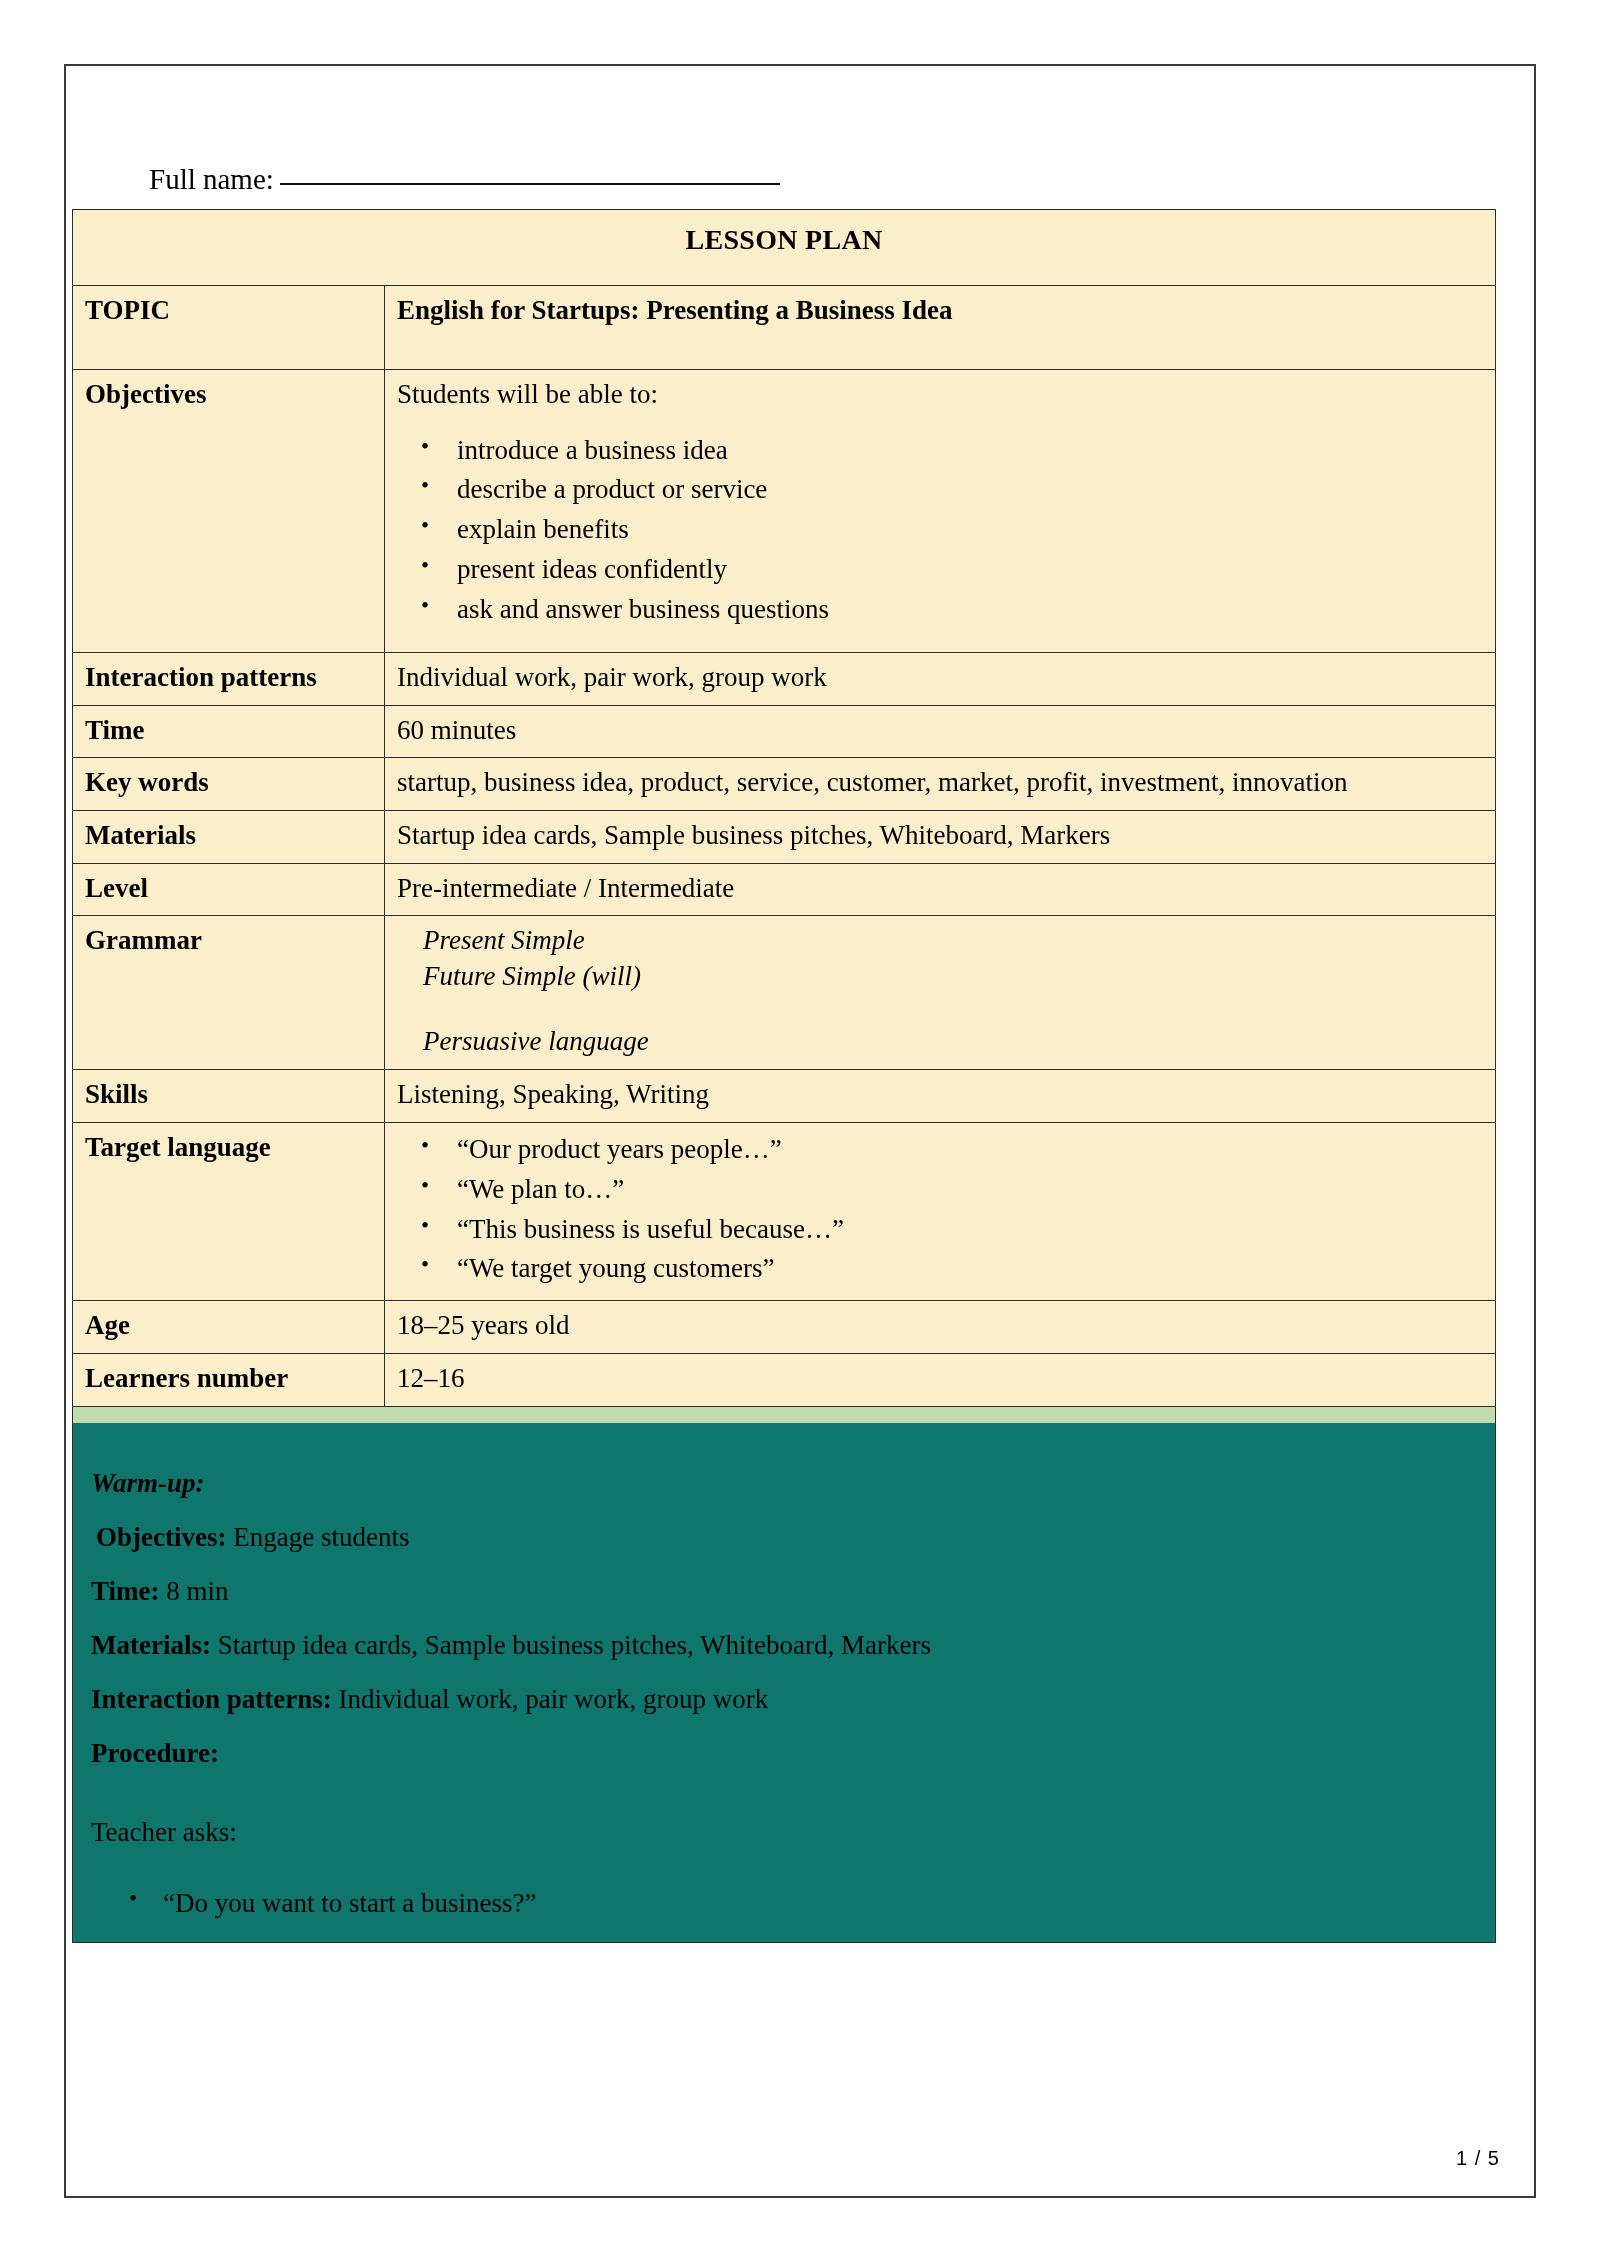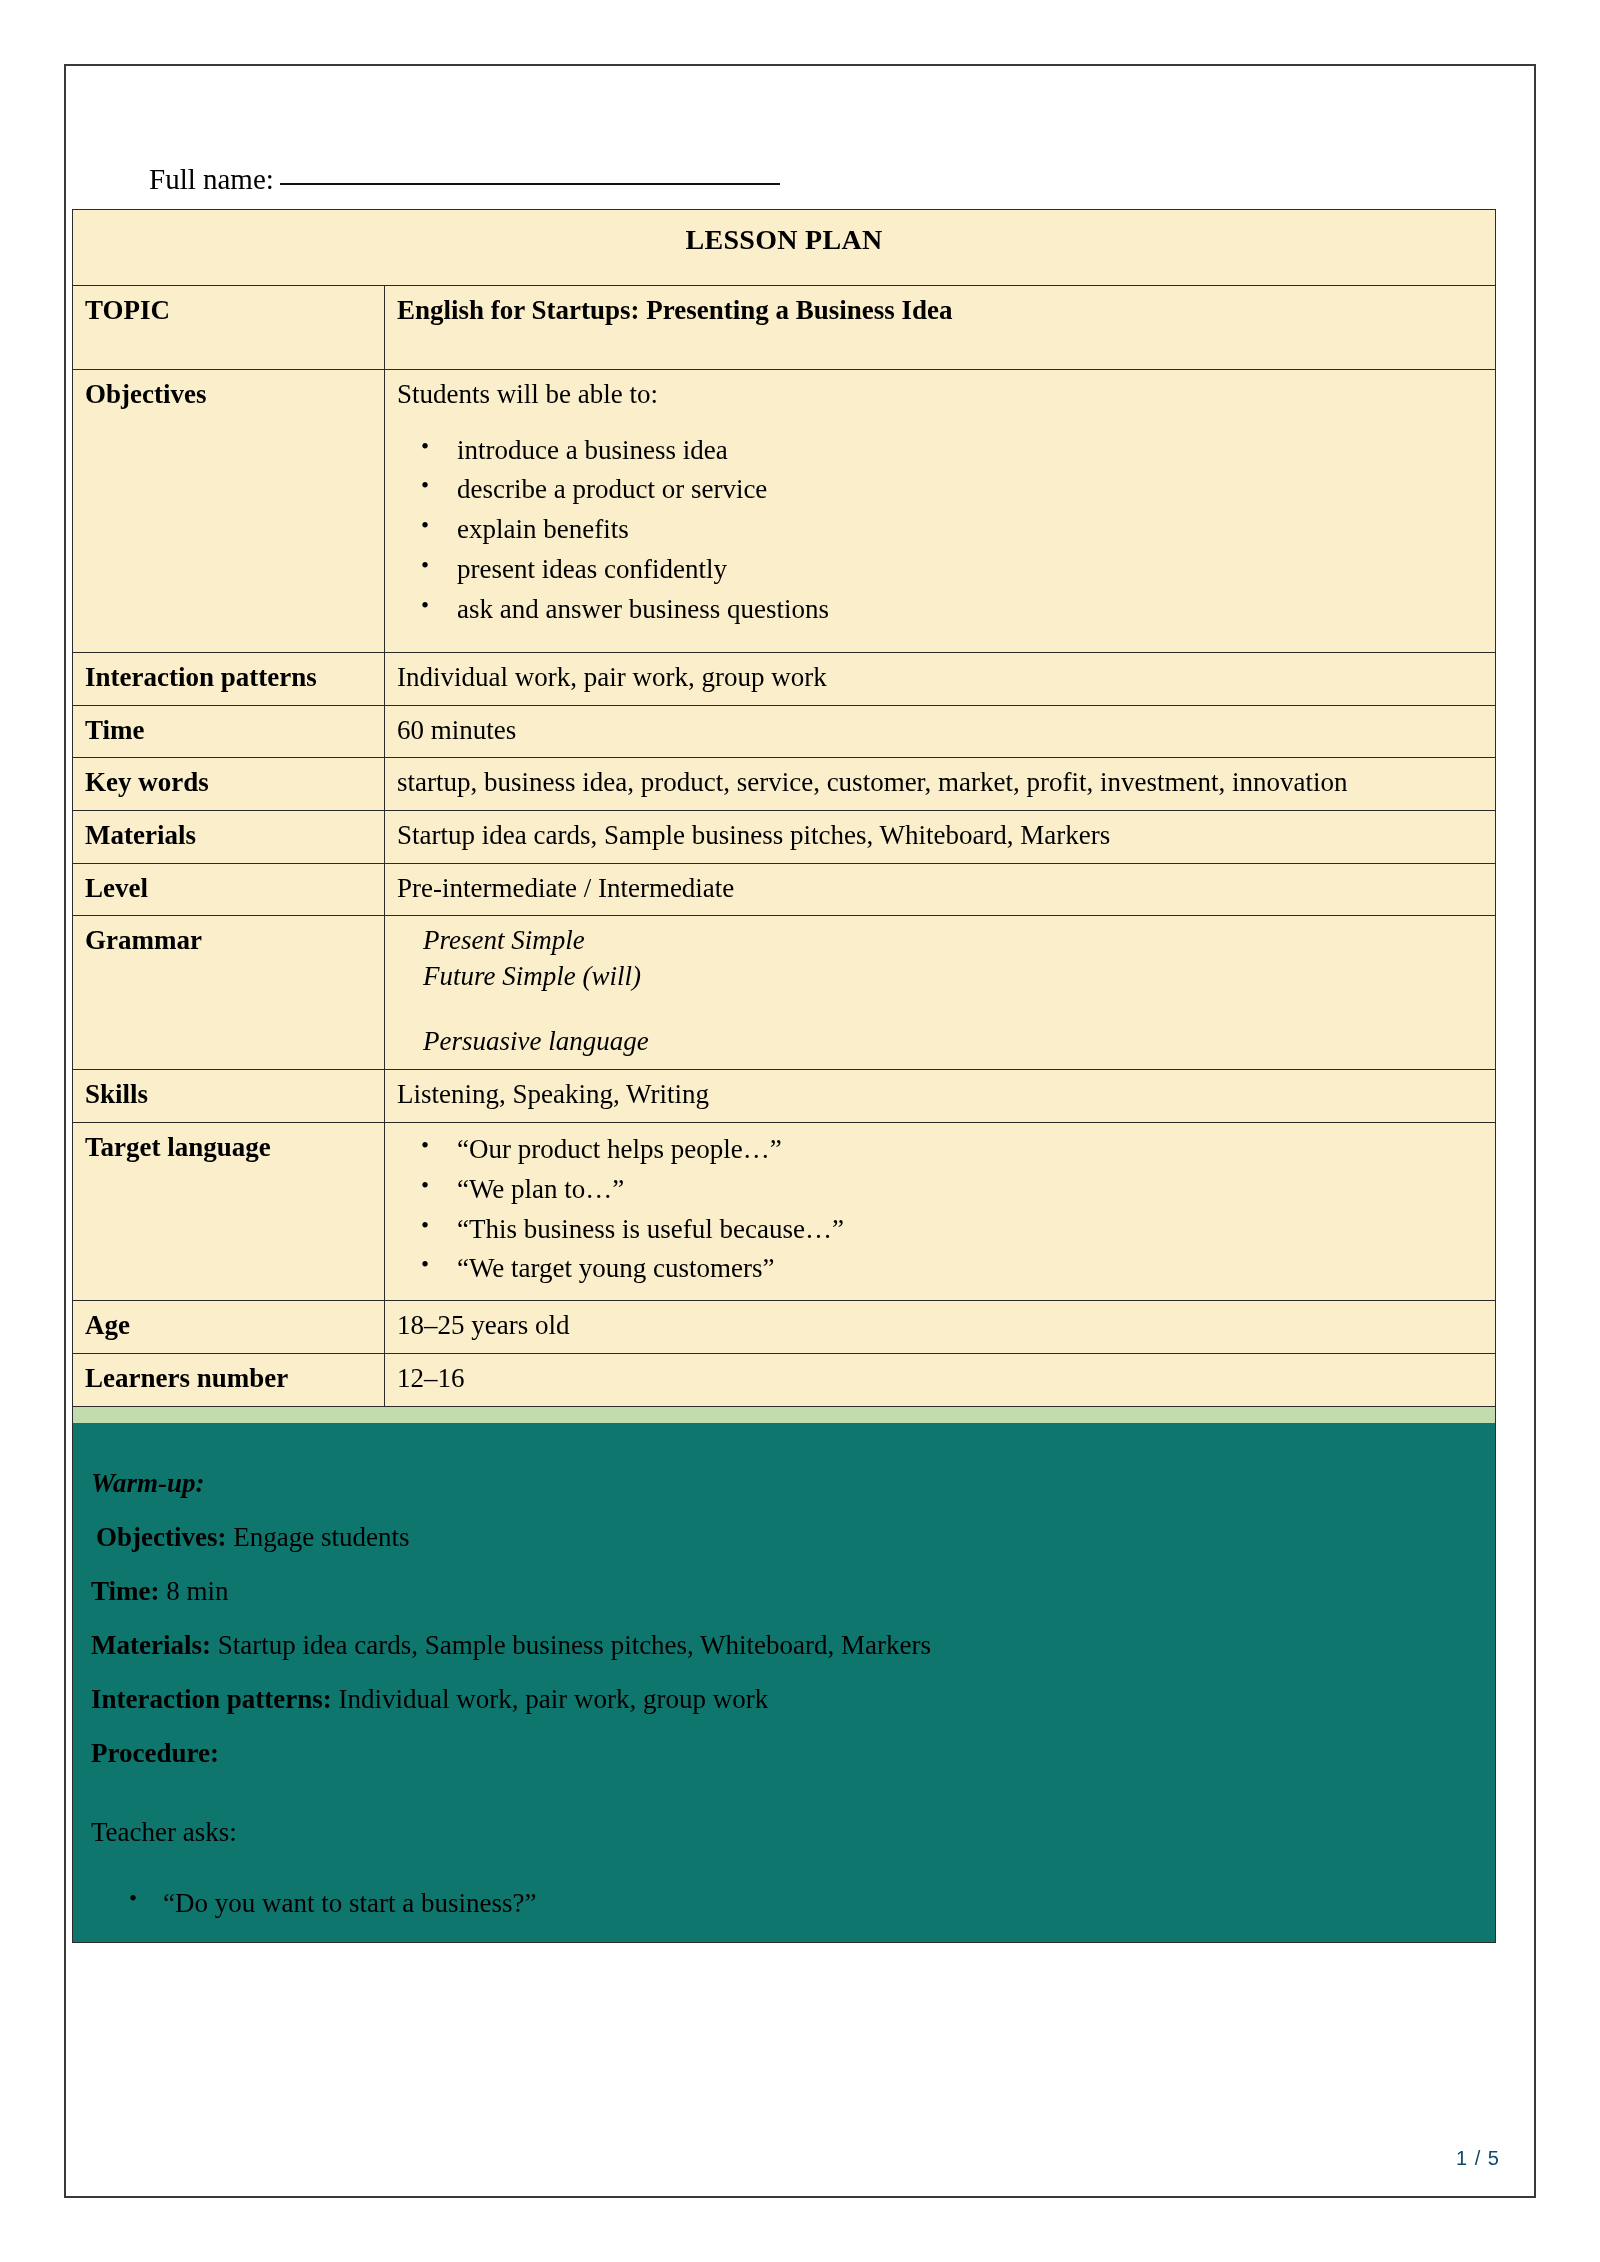--- a/index.html
+++ b/index.html
@@ -158,21 +158,21 @@
     top: -2px;
     font-size: 23px;
   }
 
   
   .page-number {
     position: absolute;
     right: 34px;
     bottom: 26px;
     font-size: 20px;
-    color: #0c4a6e;
+    color: #000000;
     font-family: "Liberation Sans", sans-serif;
     letter-spacing: 1px;
   }
 </style>
 </head>
 <body>
 
 <div class="page">
 
   <div class="fullname-row">
@@ -246,21 +246,21 @@
 
       <tr>
         <td class="label-cell">Skills</td>
         <td>Listening, Speaking,  Writing</td>
       </tr>
 
       <tr>
         <td class="label-cell tall-pad">Target language</td>
         <td class="tall-pad">
           <ul class="bul tight">
-            <li>“Our product helps people…”</li>
+            <li>“Our product years people…”</li>
             <li>“We plan to…”</li>
             <li>“This business is useful because…”</li>
             <li>“We target young customers”</li>
           </ul>
         </td>
       </tr>
 
       <tr>
         <td class="label-cell">Age</td>
         <td>18–25 years old</td>

